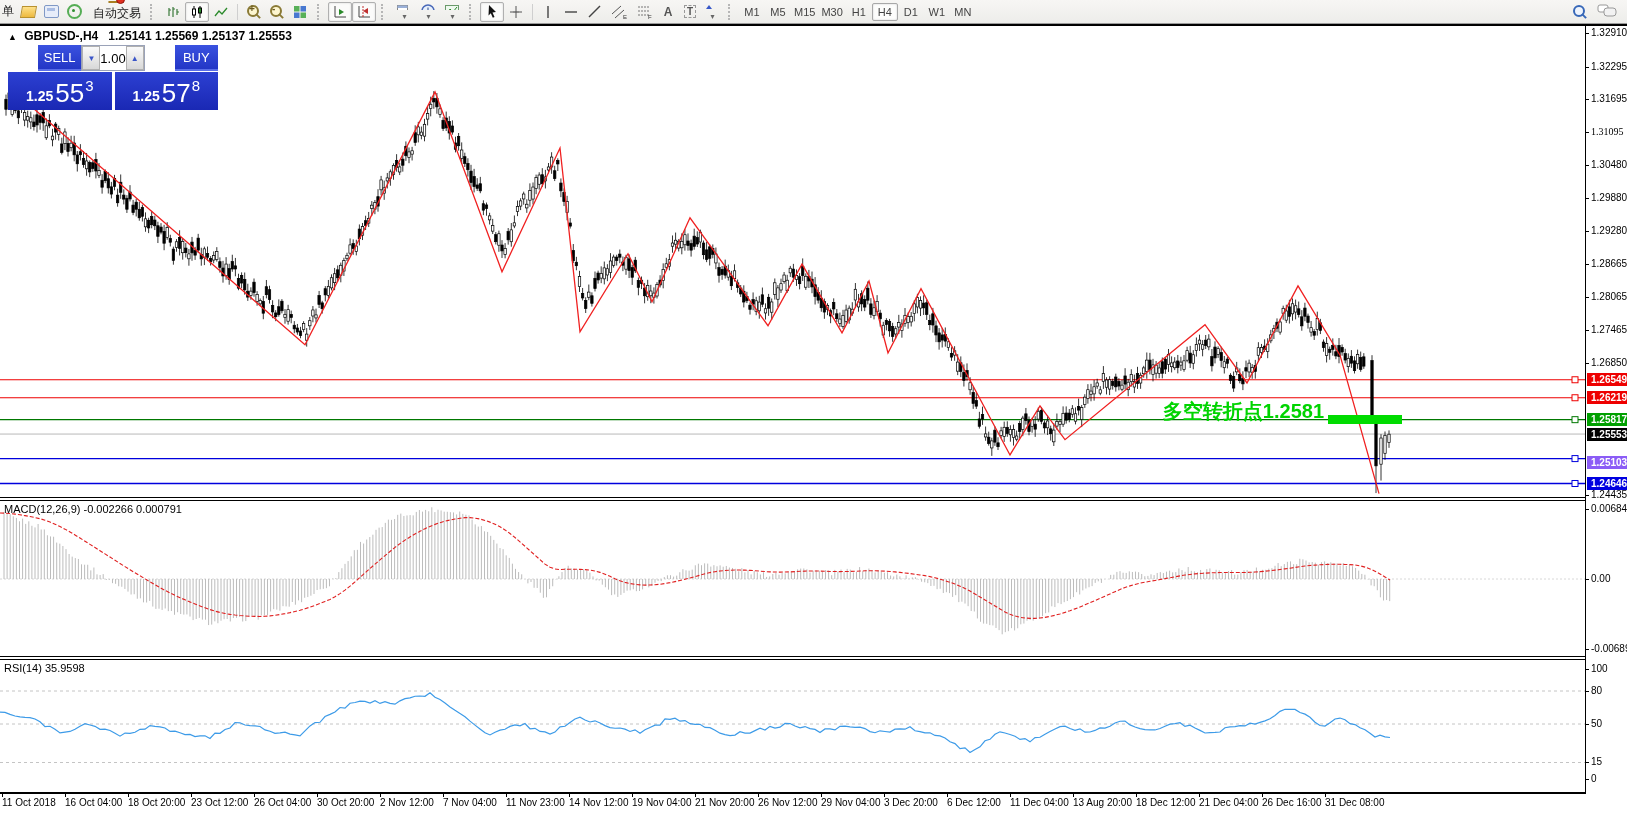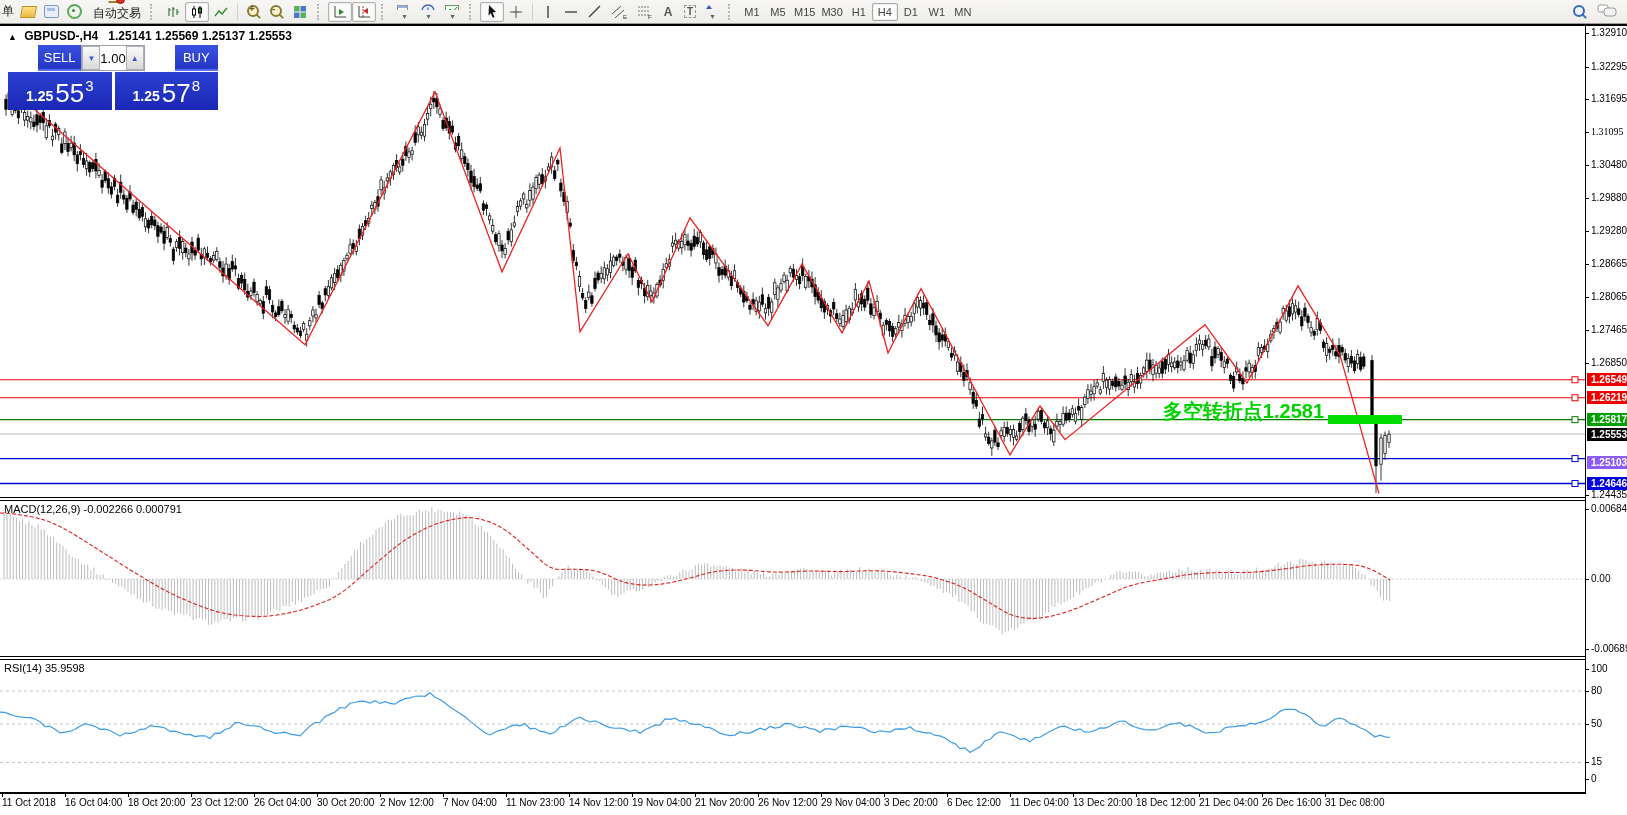--- a/index.html
+++ b/index.html
@@ -1735,21 +1735,21 @@
     <div class="dlabel" style="left: 758px;">26 Nov 12:00</div>
     <div class="xtick" style="left: 758px;"></div>
     <div class="dlabel" style="left: 821px;">29 Nov 04:00</div>
     <div class="xtick" style="left: 821px;"></div>
     <div class="dlabel" style="left: 884px;">3 Dec 20:00</div>
     <div class="xtick" style="left: 884px;"></div>
     <div class="dlabel" style="left: 947px;">6 Dec 12:00</div>
     <div class="xtick" style="left: 947px;"></div>
     <div class="dlabel" style="left: 1010px;">11 Dec 04:00</div>
     <div class="xtick" style="left: 1010px;"></div>
-    <div class="dlabel" style="left: 1073px;">13 Dec 20:00</div>
+    <div class="dlabel" style="left: 1073px;">13 Aug 20:00</div>
     <div class="xtick" style="left: 1073px;"></div>
     <div class="dlabel" style="left: 1136px;">18 Dec 12:00</div>
     <div class="xtick" style="left: 1136px;"></div>
     <div class="dlabel" style="left: 1199px;">21 Dec 04:00</div>
     <div class="xtick" style="left: 1199px;"></div>
     <div class="dlabel" style="left: 1262px;">26 Dec 16:00</div>
     <div class="xtick" style="left: 1262px;"></div>
     <div class="dlabel" style="left: 1325px;">31 Dec 08:00</div>
     <div class="xtick" style="left: 1325px;"></div>
   </div>

